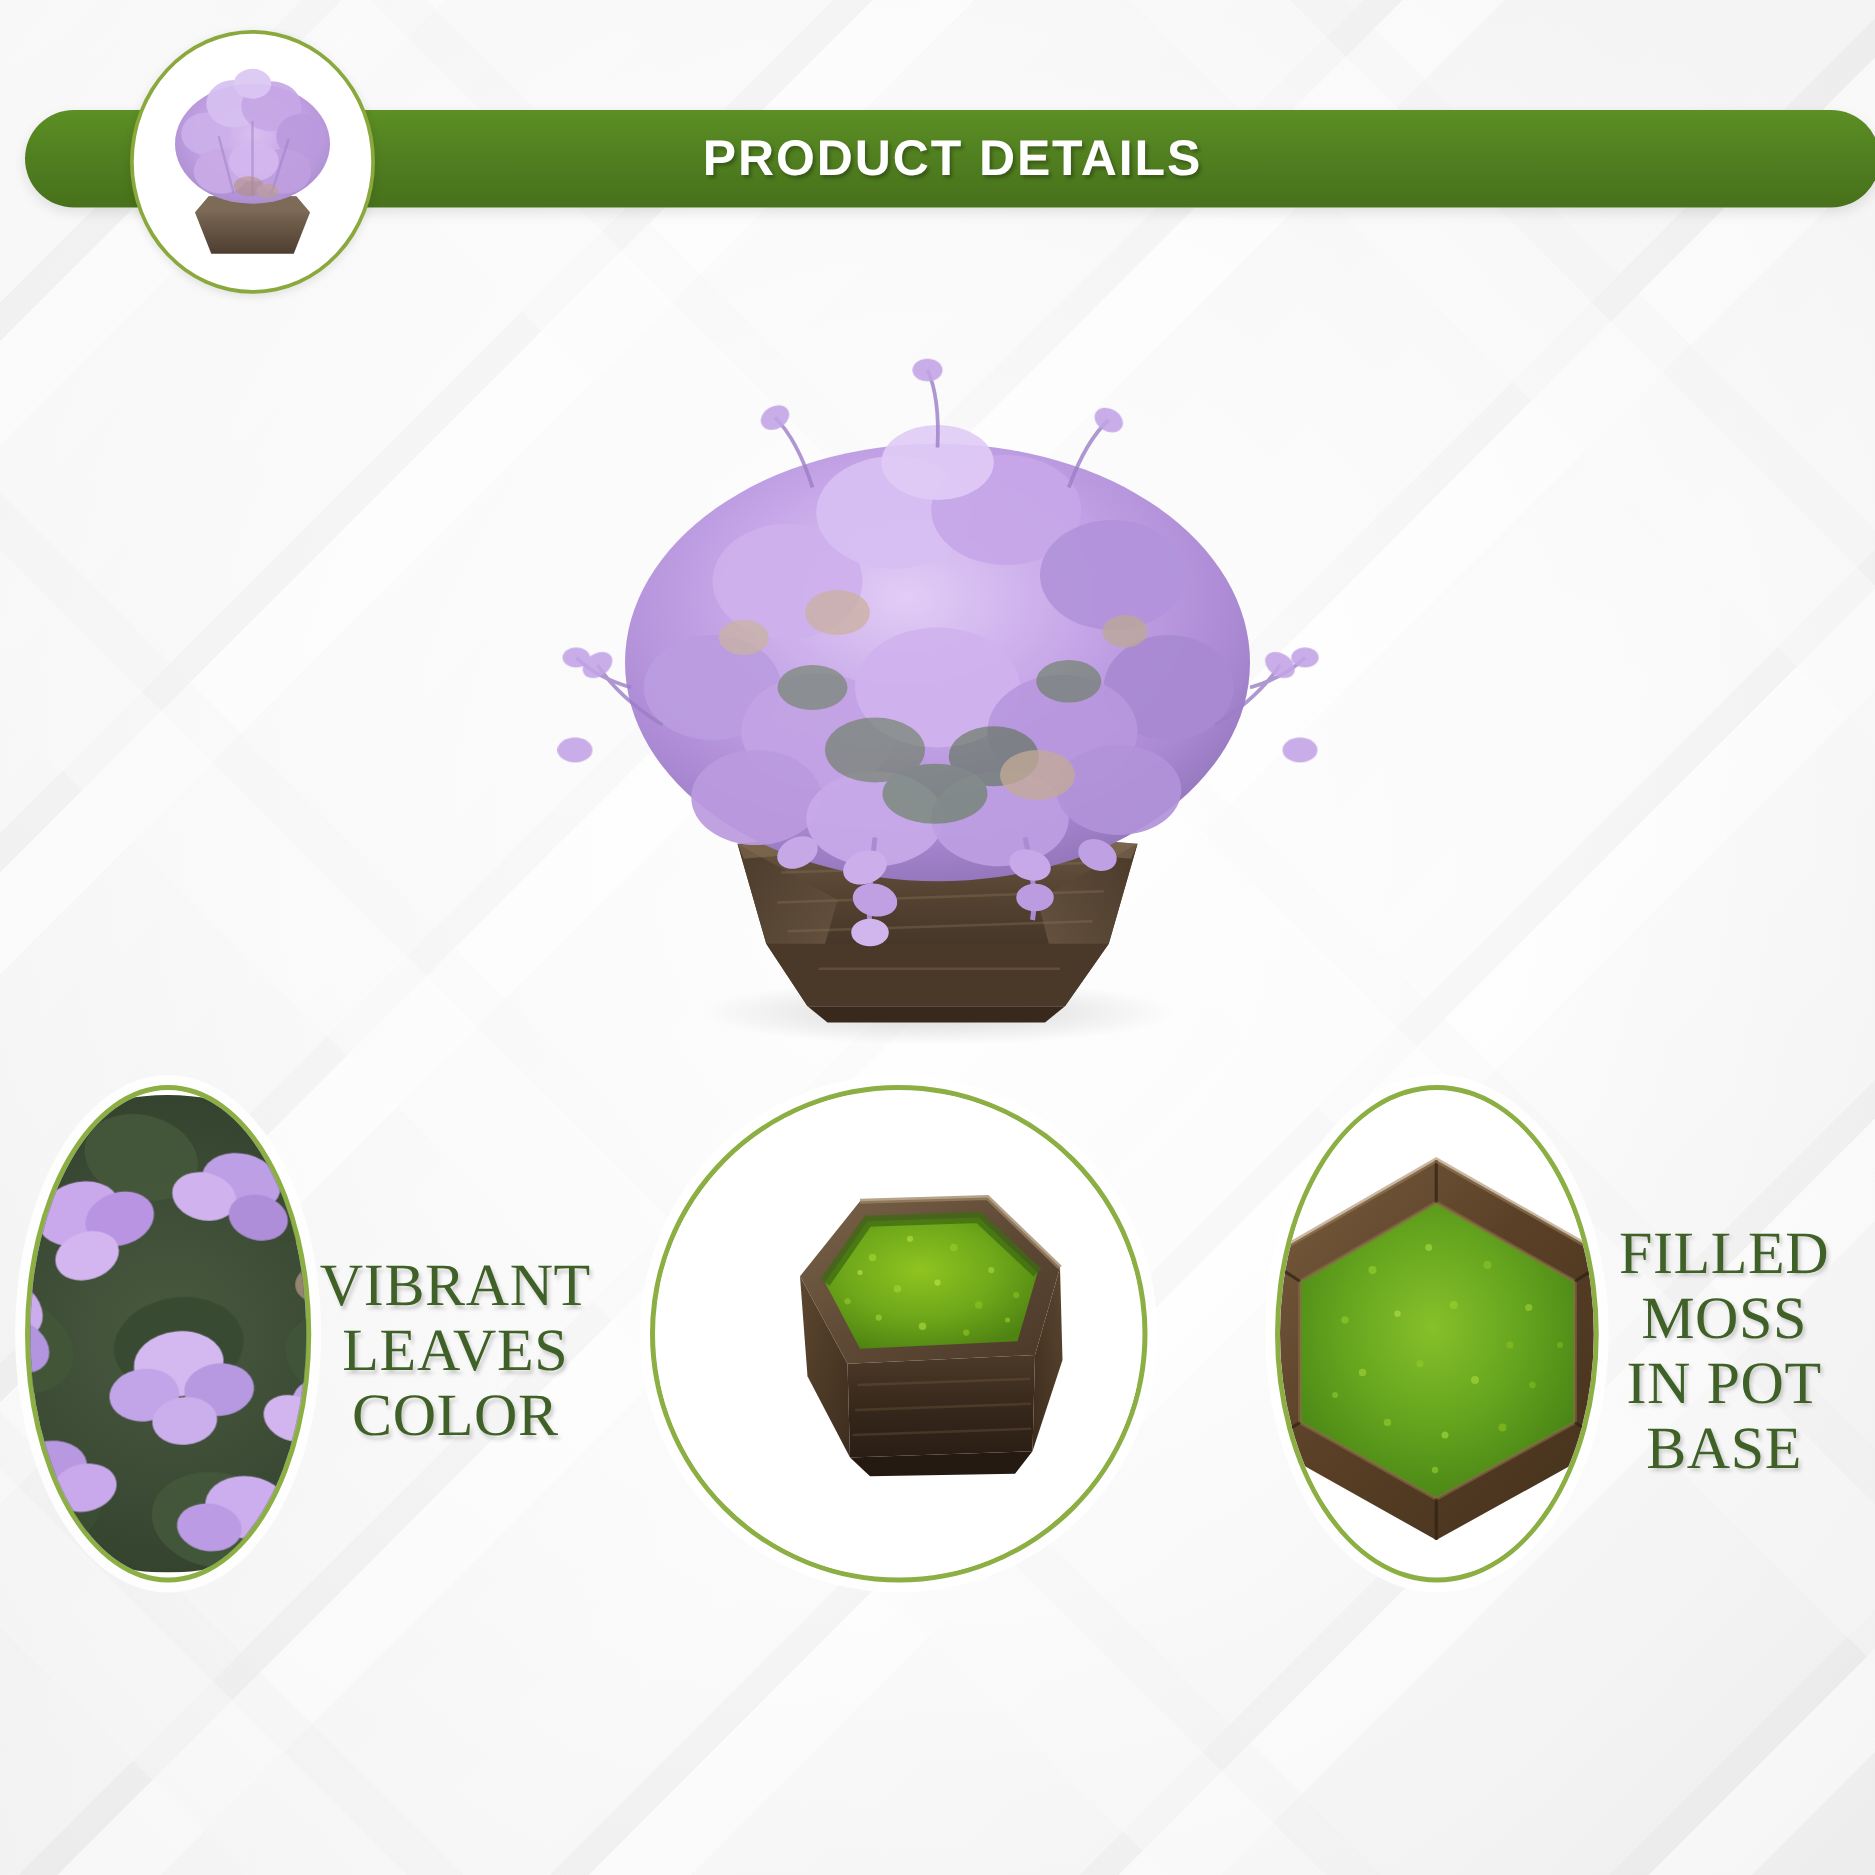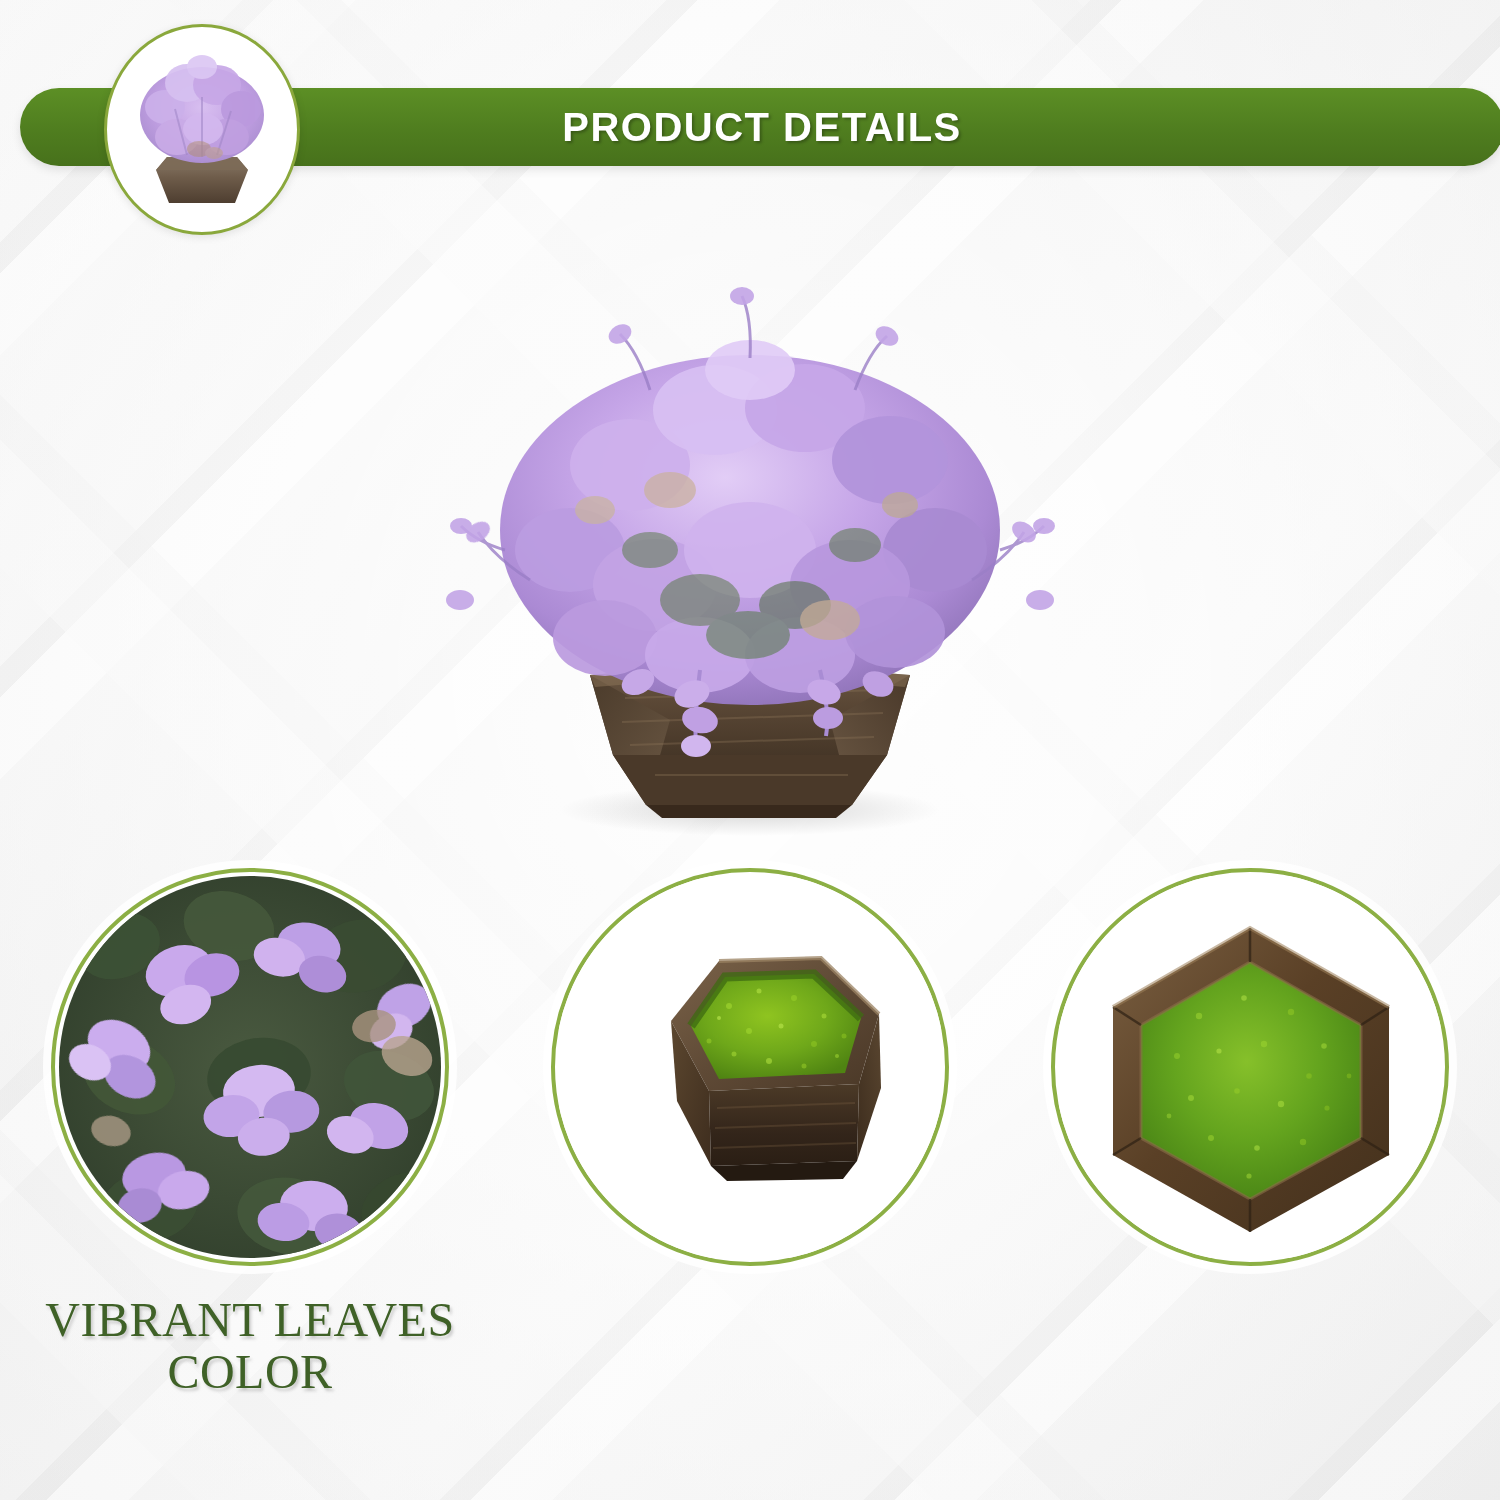--- a/index.html
+++ b/index.html
@@ -129,21 +129,21 @@
     top: 868px;
     width: 1500px;
     height: 600px;
     display: flex;
     justify-content: space-around;
     align-items: flex-start;
   }
   .feature {
     width: 460px;
     display: flex;
-    flex-direction: column;
+    flex-direction: row;
     align-items: center;
   }
   .feature-circle {
     width: 390px;
     height: 390px;
     border-radius: 50%;
     background: #ffffff;
     border: 4px solid #8caf44;
     overflow: hidden;
     display: flex;
@@ -548,17 +548,19 @@
               <path d="M330 279 L302 262"></path>
               <path d="M191 356 L191 323"></path>
               <path d="M54 279 L82 262"></path>
               <path d="M54 131 L82 149"></path>
             </g>
 
             <path d="M54 131 L191 52 L330 131" fill="none" stroke="#9c7f59" stroke-width="4" opacity="0.55"></path>
           </svg>
         </span>
       </div>
+      <div class="feature-label">FILLED MOSS
+IN POT BASE</div>
     </div>
 
   </div>
 
 </div>
 
 </body></html>

